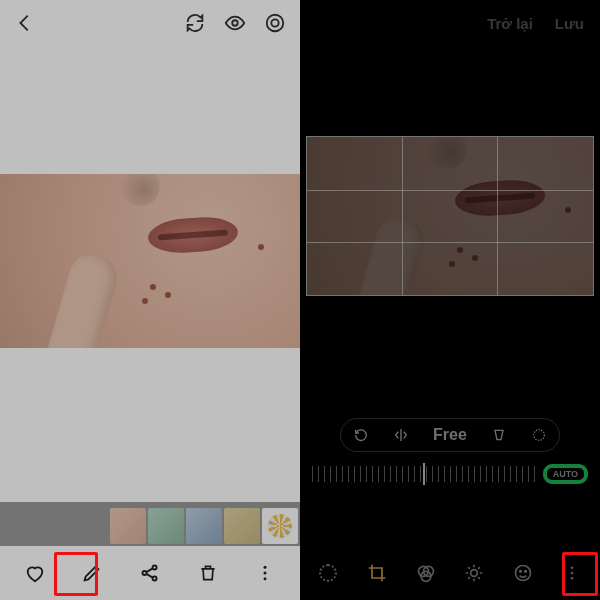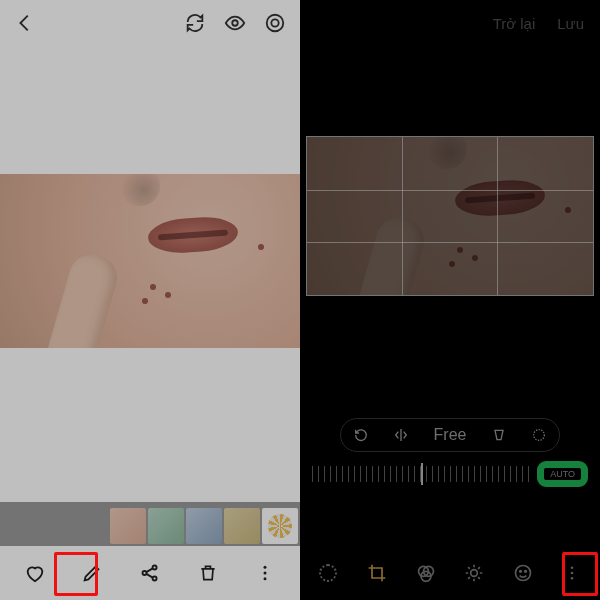--- a/index.html
+++ b/index.html
@@ -1,17 +1,17 @@
 <!DOCTYPE html>
 <html><head>
 <meta charset="utf-8">
 <style>
   * { margin: 0; padding: 0; box-sizing: border-box; }
   html, body { width: 600px; height: 600px; overflow: hidden; font-family: -apple-system, sans-serif; }
-  .container { display: flex; width: 600px; height: 600px; }
+  .container { display: flex; width: 600px; height: 600px; font-weight: bold; }
   .pane { width: 300px; height: 600px; position: relative; }
   .pane-left { background: #9a9a9a; }
   .pane-right { background: #000; }
   .overlay-dim { position: absolute; inset: 0; background: rgba(0,0,0,0.25); pointer-events: none; z-index: 50; }
 
   
   .left-top { height: 46px; display: flex; align-items: center; justify-content: space-between; padding: 0 14px; background: #fff; }
   .left-top-right { display: flex; gap: 18px; align-items: center; }
   .ic { width: 22px; height: 22px; display: flex; align-items: center; justify-content: center; color: #333; }
   .ic svg { width: 100%; height: 100%; }
@@ -53,21 +53,21 @@
   .right-photo .finger{filter:brightness(.55)}
   .right-photo .nose{filter:brightness(.55)}
   .right-photo .spot{filter:brightness(.55)}
 
   .crop-toolbar { position:absolute; left:50%; transform:translateX(-50%); top:418px; width:220px; height:34px; border:1px solid #3a3a3a; border-radius:17px; display:flex; align-items:center; justify-content:space-around; color:#888; font-size:10px; }
   .crop-toolbar .ic { width:16px; height:16px; color:#aaa; }
 
   .ruler { position:absolute; left:12px; right:12px; top:462px; height:24px; display:flex; align-items:center; }
   .ruler-ticks { flex:1; height:16px; background:repeating-linear-gradient(90deg,#666 0 1px,transparent 1px 6px); position:relative; }
   .ruler-ticks:after{content:"";position:absolute;left:50%;top:-3px;width:2px;height:22px;background:#ccc;}
-  .auto-pill { margin-left:8px; border:7px solid #22c55e; color:#999; font-size:9px; padding:1px 6px; border-radius:9px; }
+  .auto-pill { margin-left:8px; border:4px solid #22c55e; color:#999; font-size:9px; padding:1px 6px; border-radius:9px; }
 
   .right-bottom { position:absolute; bottom:0; left:0; right:0; height:54px; display:flex; align-items:center; justify-content:space-around; padding:0 4px; }
   .rbtn { width:38px; height:44px; display:flex; align-items:center; justify-content:center; color:#888; }
   .rbtn.active { color:#d9a64a; }
   .loading { width:18px;height:18px; border:2px dotted #888; border-radius:50%; }
 
   .hl-more { right:2px; bottom:4px; width:36px; height:44px; }
 </style>
 </head>
 <body>

